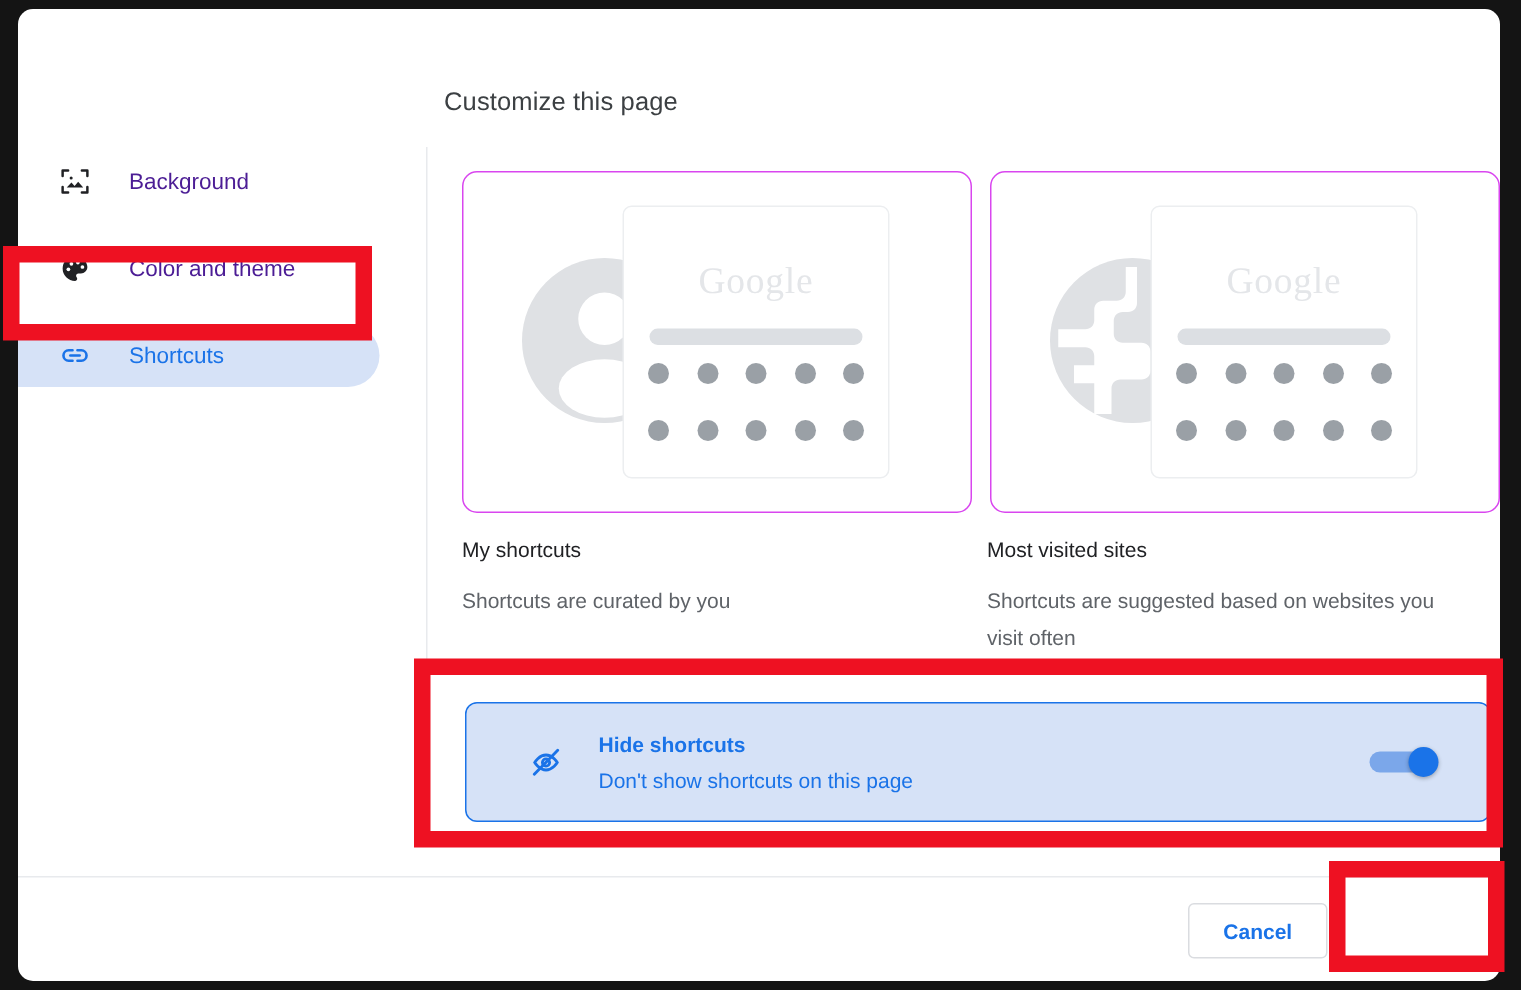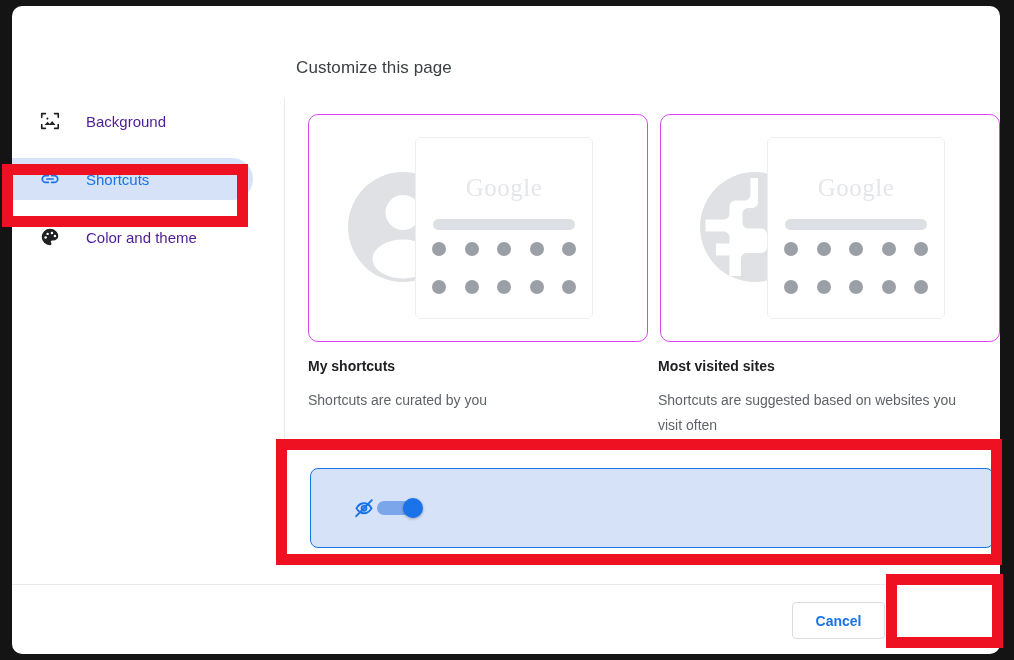--- a/index.html
+++ b/index.html
@@ -89,21 +89,21 @@
   .dots-row.r2{top:142px;}
   .dot{width:14px;height:14px;border-radius:50%;background:#9aa0a6;}
 
   
   .captions{
     position:absolute;left:296px;top:352px;
     display:flex;gap:12px;
   }
   .cap{width:338px;}
   .cap h3{
-    margin:0;font-size:14px;font-weight:bold;color:#202124;
+    margin:0;font-size:14px;font-weight:normal;color:#202124;
   }
   .cap p{
     margin:14px 0 0 0;font-size:14px;color:#5f6368;line-height:25px;
     max-width:320px;
   }
 
   
   .hide-row{
     position:absolute;left:298px;top:462px;width:684px;height:80px;
     background:#d6e2f7;border:1px solid #1a73e8;border-radius:8px;
@@ -169,44 +169,44 @@
 
       <div class="side-item">
         <span class="ico">
           <svg width="22" height="22" viewBox="0 0 24 24" fill="none" stroke="#202124" stroke-width="1.8" stroke-linecap="round" stroke-linejoin="round">
             <path d="M3 8V4h4M17 4h4v4M21 16v4h-4M7 20H3v-4"></path>
             <circle cx="9.2" cy="9.4" r="1.1" fill="#202124" stroke="none"></circle>
             <path d="M6 16.4l3.4-3.6 2.3 2.4 2.6-3.1 3.7 4.3z" fill="#202124" stroke="none"></path>
           </svg>
         </span>
         <span class="lbl">Background</span>
-      </div>
-
-      <div class="side-item selected">
-        <span class="ico">
-          <svg width="22" height="22" viewBox="0 0 24 24" fill="none" stroke="#1a73e8" stroke-width="1.9" stroke-linecap="round">
-            <path d="M10.2 8.2H7.4a3.8 3.8 0 0 0 0 7.6h2.8"></path>
-            <path d="M13.8 8.2h2.8a3.8 3.8 0 0 1 0 7.6h-2.8"></path>
-            <path d="M8.6 12h6.8"></path>
-          </svg>
-        </span>
-        <span class="lbl">Shortcuts</span>
       </div>
 
       <div class="side-item">
         <span class="ico">
           <svg width="22" height="22" viewBox="0 0 24 24">
             <path fill="#202124" d="M12 3a9 9 0 0 0 0 18c.9 0 1.6-.7 1.6-1.6 0-.4-.2-.8-.4-1.1-.3-.3-.4-.6-.4-1 0-.9.7-1.6 1.6-1.6h1.9c2.6 0 4.7-2.1 4.7-4.7C21 6.6 16.9 3 12 3z"></path>
             <circle cx="7.2" cy="12.6" r="1.35" fill="#ffffff"></circle>
             <circle cx="9.4" cy="8.6" r="1.35" fill="#ffffff"></circle>
             <circle cx="14.1" cy="7.7" r="1.35" fill="#ffffff"></circle>
             <circle cx="17.4" cy="10.9" r="1.35" fill="#ffffff"></circle>
           </svg>
         </span>
         <span class="lbl">Color and theme</span>
+      </div>
+
+      <div class="side-item selected">
+        <span class="ico">
+          <svg width="22" height="22" viewBox="0 0 24 24" fill="none" stroke="#1a73e8" stroke-width="1.9" stroke-linecap="round">
+            <path d="M10.2 8.2H7.4a3.8 3.8 0 0 0 0 7.6h2.8"></path>
+            <path d="M13.8 8.2h2.8a3.8 3.8 0 0 1 0 7.6h-2.8"></path>
+            <path d="M8.6 12h6.8"></path>
+          </svg>
+        </span>
+        <span class="lbl">Shortcuts</span>
       </div>
 
     </div>
 
     <div class="v-div"></div>
 
     <div class="tiles">
 
       <div class="tile-card">
         <div class="tile-inner">
@@ -281,20 +281,24 @@
     </div>
 
     <div class="hide-row">
       <span class="hide-ico">
         <svg width="24" height="24" viewBox="0 0 24 24" fill="none" stroke="#1a73e8" stroke-width="1.9" stroke-linecap="round">
           <path d="M4.5 12.3s2.9-5 7.5-5 7.5 5 7.5 5-2.9 5-7.5 5-7.5-5-7.5-5z"></path>
           <circle cx="12" cy="12.3" r="2.4"></circle>
           <path d="M4.2 20.2L19.8 4.2"></path>
         </svg>
       </span>
+      <span class="hide-text">
+        <span class="t1">Hide shortcuts</span>
+        <div class="t2">Don't show shortcuts on this page</div>
+      </span>
       <span class="switch">
         <span class="track"></span>
         <span class="knob"></span>
       </span>
     </div>
 
     <div class="footer-div"></div>
     <div class="btn btn-cancel">Cancel</div>
 
   </div>

